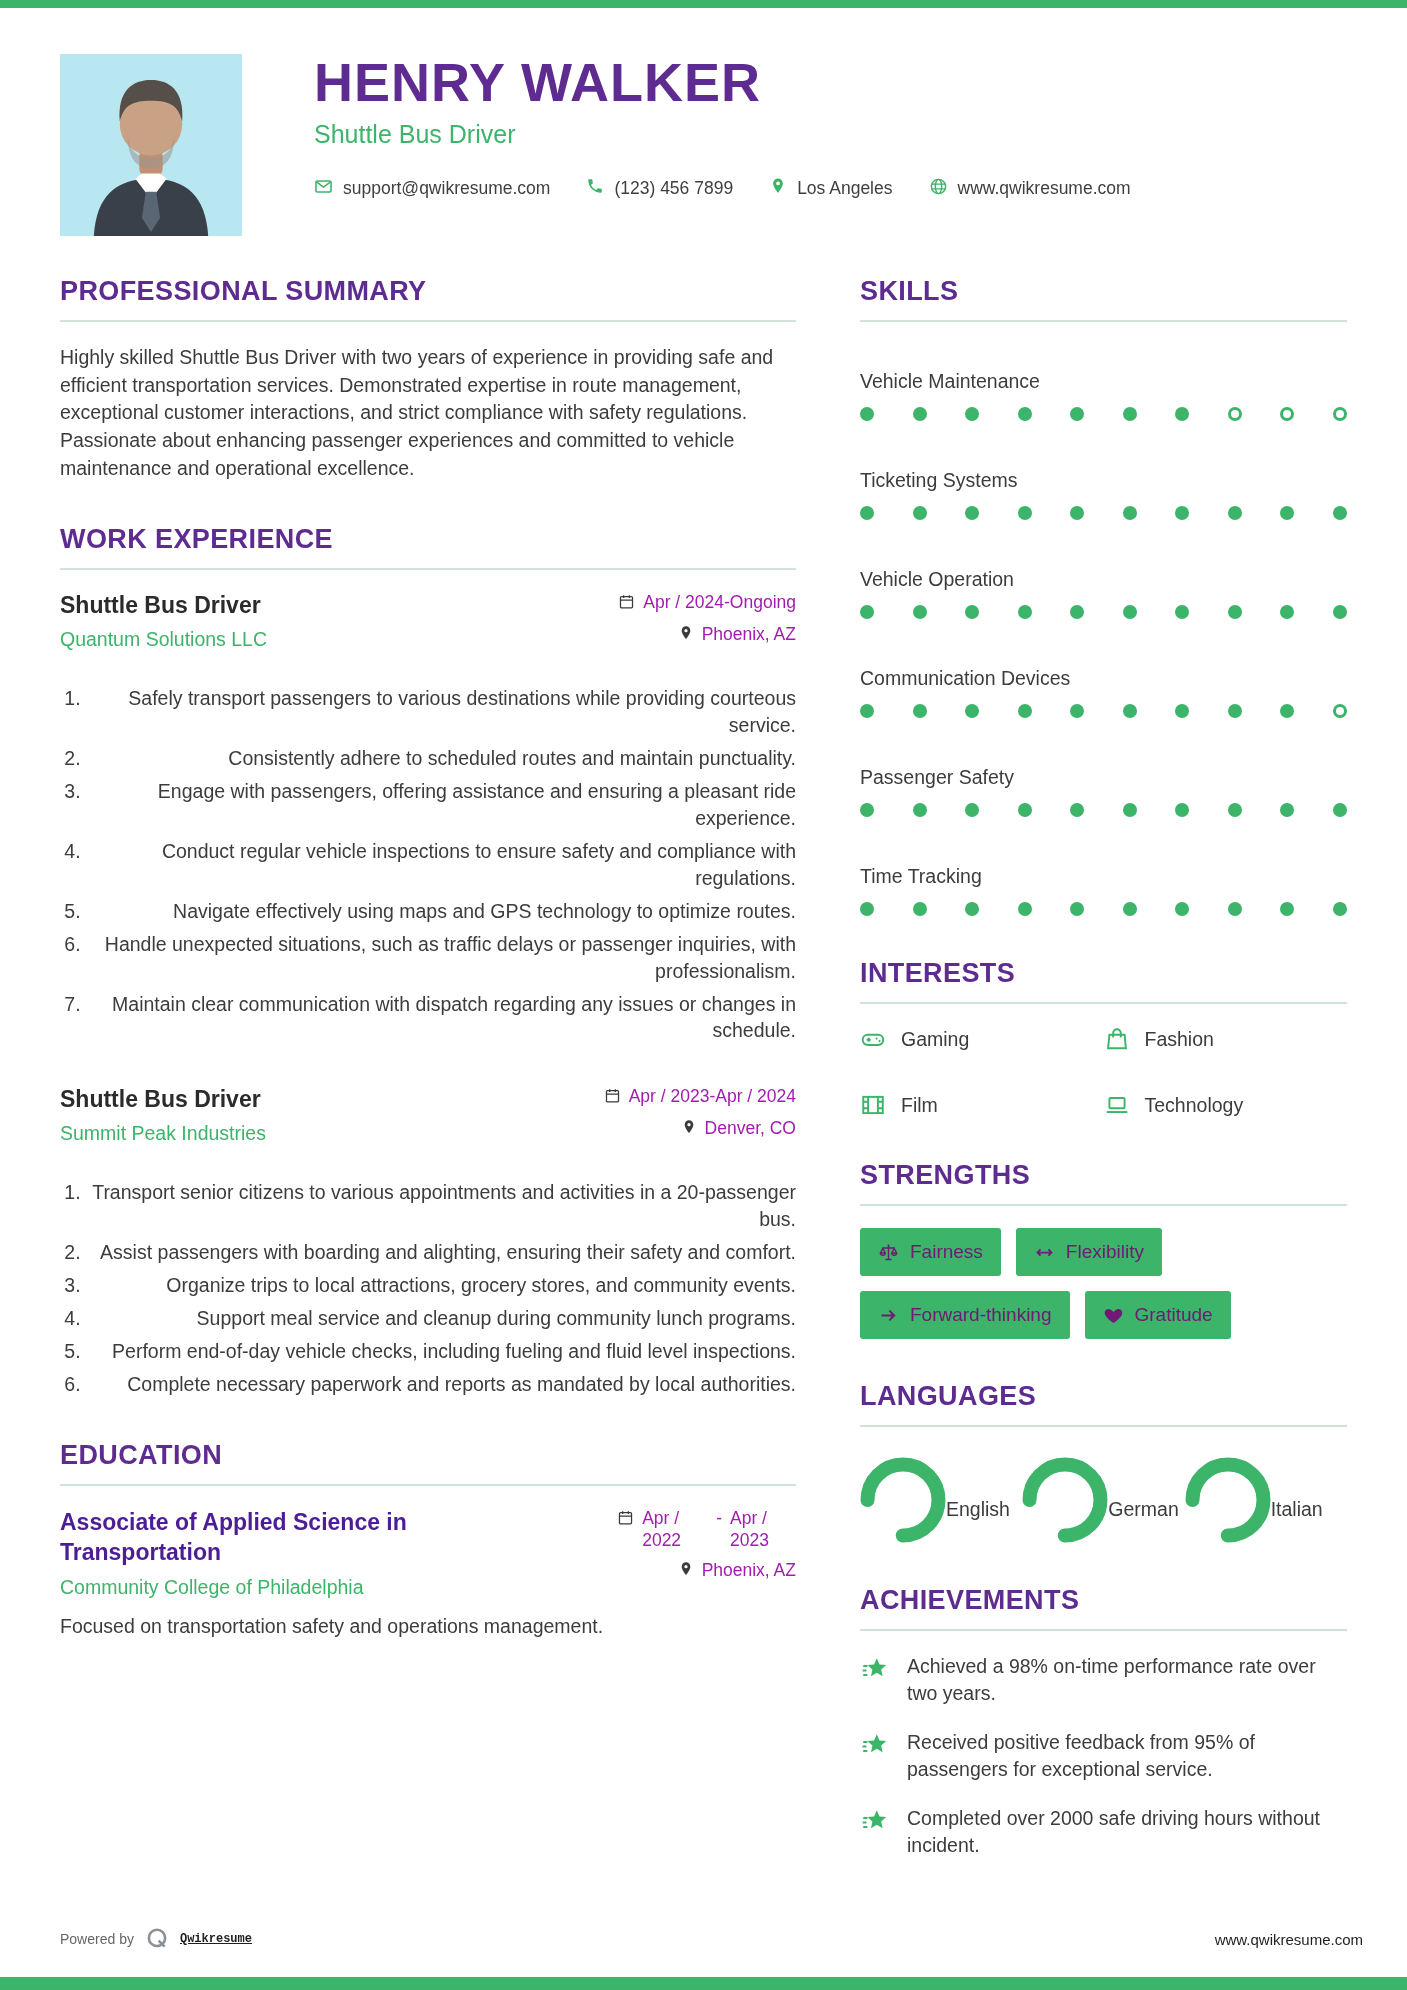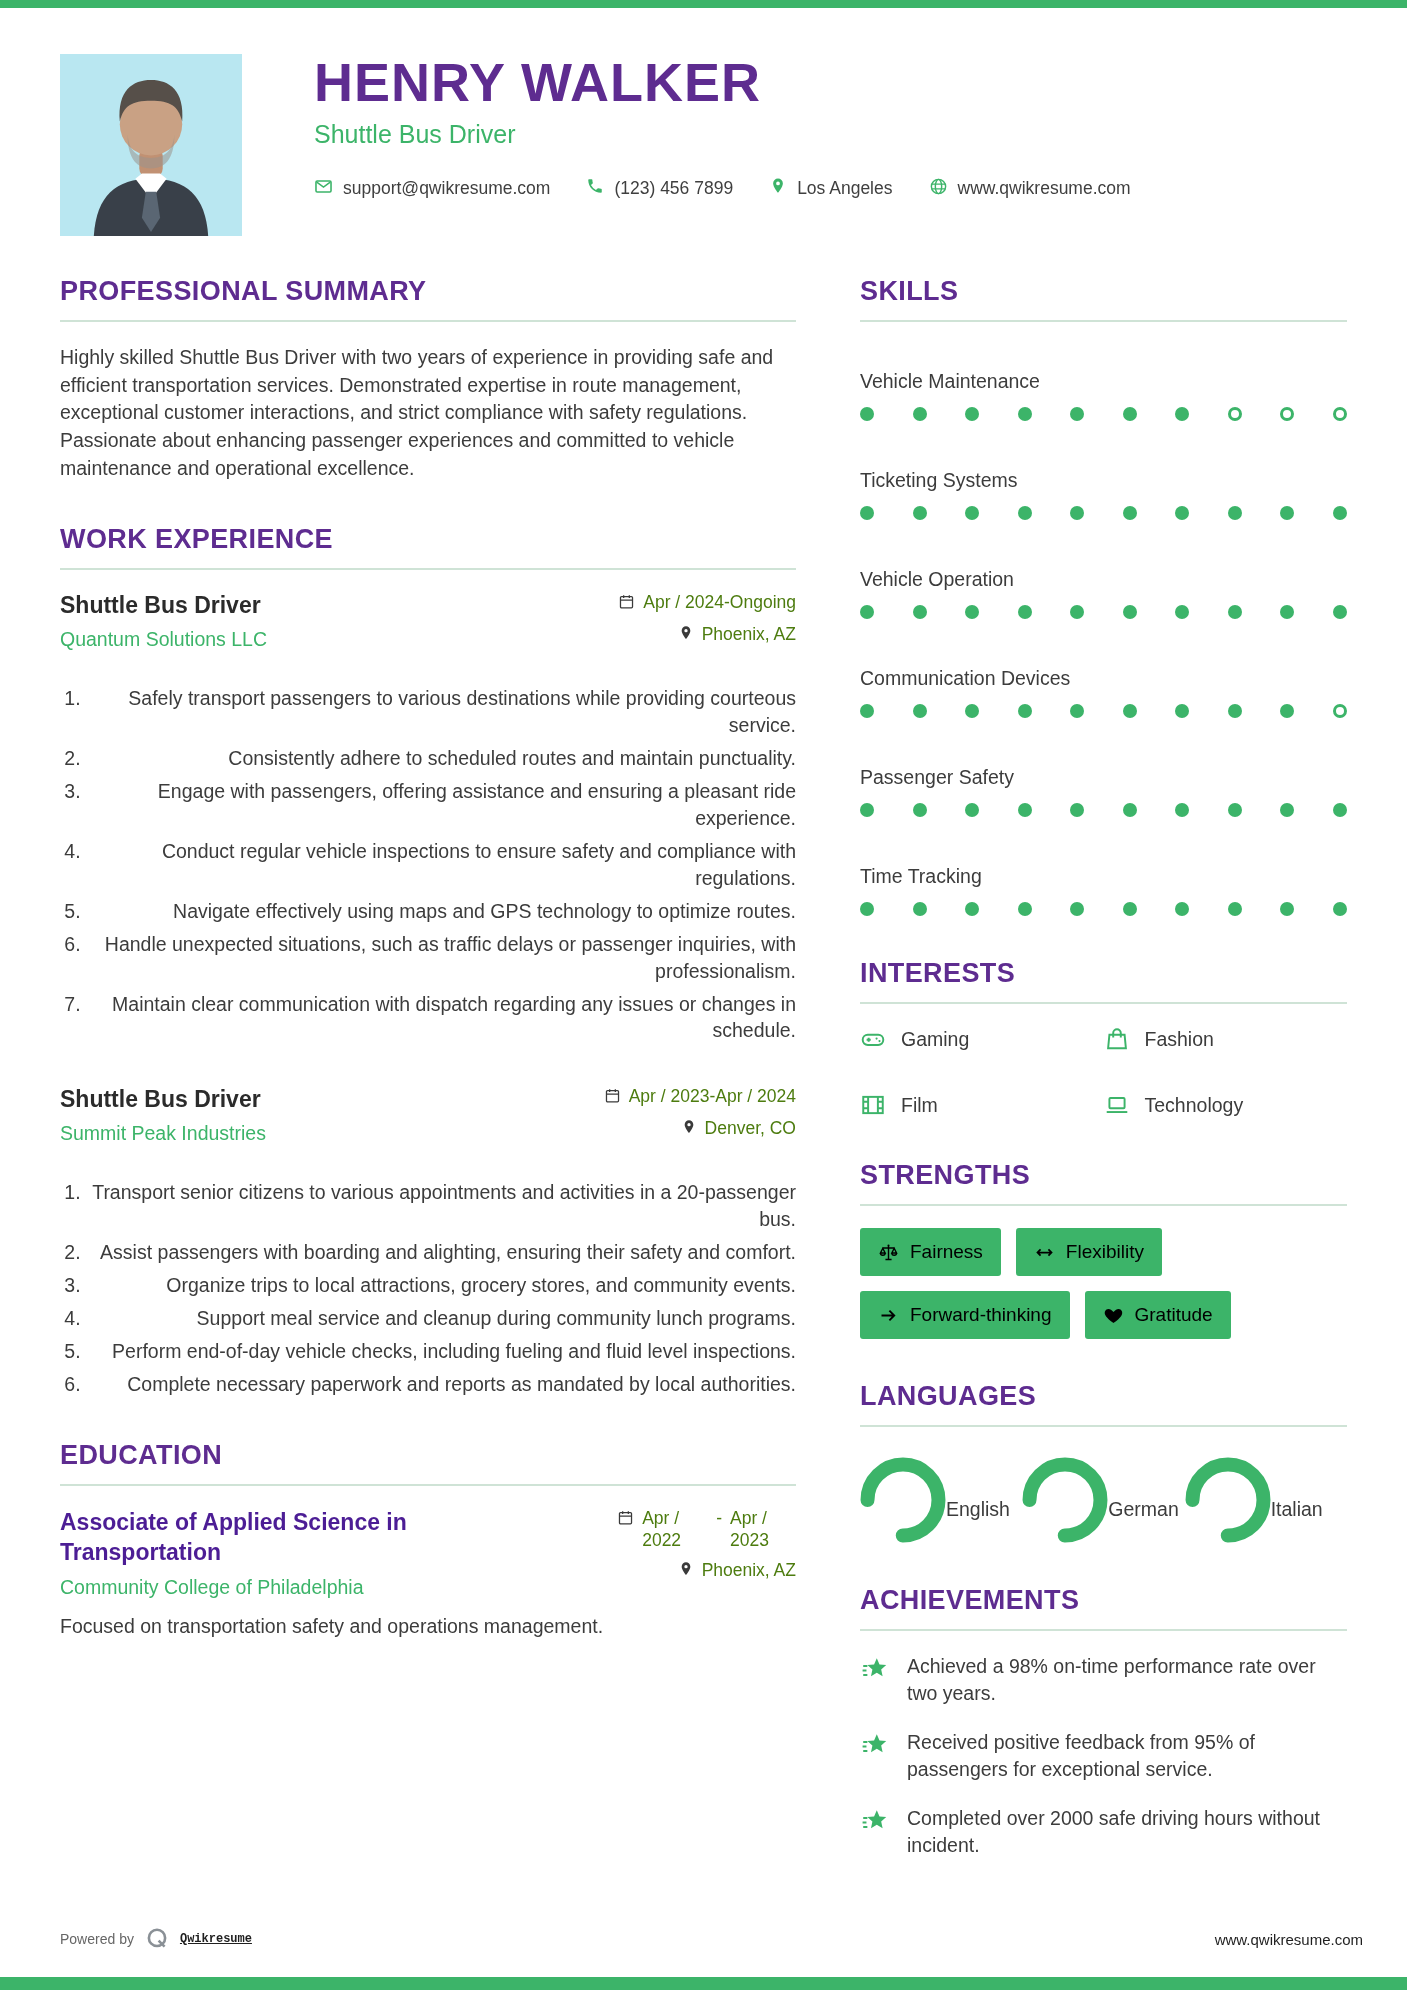--- a/index.html
+++ b/index.html
@@ -32,21 +32,21 @@
   .section-heading{font-size:27px;color:var(--purple,#5e2c90);font-weight:700;letter-spacing:.4px;}
   .rule{height:2px;background:var(--rule,#cfe3d6);margin:13px 0 22px 0;}
   .section-block{margin-bottom:42px;}
 
   .summary-text{font-size:19.5px;line-height:1.42;}
 
   .job{margin-bottom:42px;}
   .job-head{display:flex;justify-content:space-between;align-items:flex-start;}
   .job-title{font-size:23px;font-weight:700;color:#2b2b2b;}
   .company{font-size:19.5px;color:var(--green,#3cb469);margin-top:9px;}
-  .job-meta{display:flex;flex-direction:column;gap:9px;align-items:flex-end;font-size:17.5px;color:#4d7c0f;}
+  .job-meta{display:flex;flex-direction:column;gap:9px;align-items:flex-end;font-size:17.5px;color:#a21caf;}
   .meta-row{display:flex;align-items:flex-start;gap:8px;}
   .meta-row svg{color:#3a3a3a;flex:0 0 auto;margin-top:1px;}
   .duties{margin-top:34px;padding-left:26px;font-size:19.5px;line-height:1.38;text-align:right;}
   .duties li{margin-bottom:6px;padding-left:4px;}
 
   .edu-degree{font-size:23px;font-weight:700;color:#4c1d95;max-width:450px;line-height:1.3;}
   .edu-date{display:inline-block;width:66px;line-height:1.25;}
   .edu-note{font-size:19.5px;margin-top:14px;line-height:1.4;}
 
   
@@ -57,21 +57,21 @@
   .dot.filled{background:var(--green,#3cb469);}
   .dot.open{border:3px solid var(--green,#3cb469);background:transparent;}
 
   
   .interests-grid{display:grid;grid-template-columns:1fr 1fr;row-gap:40px;}
   .interest{display:flex;align-items:center;gap:15px;font-size:19.5px;}
   .interest svg{width:26px;height:26px;color:var(--green,#3cb469);flex:0 0 auto;}
 
   
   .strengths-wrap{display:flex;flex-wrap:wrap;gap:15px;}
-  .chip{display:inline-flex;align-items:center;gap:11px;background:var(--green,#3cb469);color:#000000;font-size:19px;padding:13px 18px;border-radius:3px;}
+  .chip{display:inline-flex;align-items:center;gap:11px;background:var(--green,#3cb469);color:#701a75;font-size:19px;padding:13px 18px;border-radius:3px;}
   .chip svg{width:21px;height:21px;flex:0 0 auto;}
 
   
   .langs-grid{display:grid;grid-template-columns:repeat(3,1fr);padding-top:8px;}
   .lang{display:flex;flex-direction:row;align-items:center;}
   .donut{width:86px;height:86px;}
   .donut .arc{fill:none;stroke:var(--green,#3cb469);stroke-width:13;stroke-linecap:round;}
   .lang-name{font-size:19.5px;margin-top:18px;}
 
   

